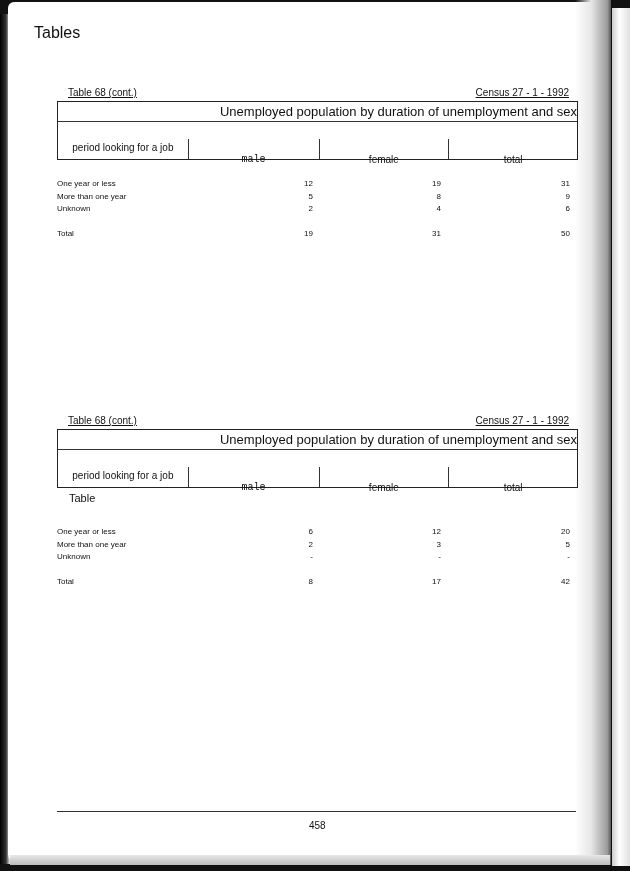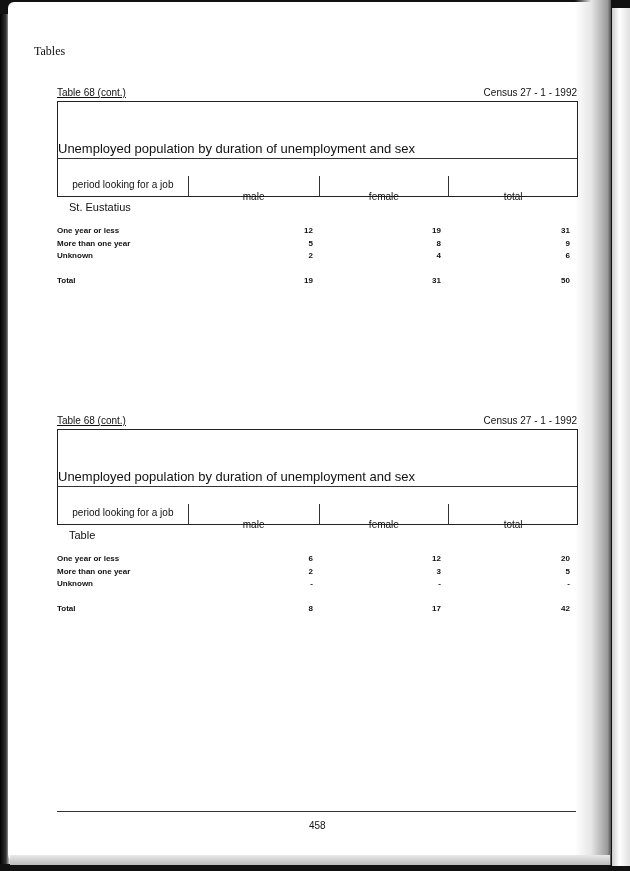--- a/index.html
+++ b/index.html
@@ -25,37 +25,36 @@
     }
     .left-edge {
       position: absolute; left: 0; top: 14px; width: 10px; height: 850px;
       background: linear-gradient(to right, #000, #333 60%, #eee);
     }
     .bottom-shade {
       position: absolute; left: 10px; top: 855px; width: 600px; height: 10px;
       background: linear-gradient(to bottom, #e8e8e8, #bbb);
     }
     .abs { position: absolute; }
-    .section-header { left: 34px; top: 44px; font-size: 12px; font-family: Liberation Serif, serif; }
+    .section-header { left: 34px; top: 24px; font-size: 16px; }
     .table-block { position: absolute; left: 57px; width: 520px; }
     .caption-row { position: relative; height: 14px; font-size: 10px; }
-    .caption-left { position: absolute; left: 0; top: 0; text-decoration: underline; }
-    .caption-right { position: absolute; right: 0; top: 0; }
+    .caption-left { position: absolute; left: 11px; top: 0; text-decoration: underline; }
+    .caption-right { position: absolute; right: 8px; top: 0; text-decoration: underline; }
     .head-box { border: 1px solid #222; width: 519px; }
     .head-title {
-      height: 19px; line-height: 19px; text-align: left; font-size: 13px;
+      height: 19px; line-height: 19px; text-align: right; font-size: 13px;
       border-bottom: 1px solid #333;
-      margin-top: 37px;
     }
     .head-cols { display: flex; height: 37px; }
     .head-col { border-left: 1px solid #333; font-size: 10px; text-align: center; line-height: 41px; margin-top: 17px; }
     .head-col:first-child { border-left: none; line-height: 14px; padding-top: 2px; }
-    .c0 { width: 130px; } .c1 { width: 130px; } .c2 { width: 129px; } .c3 { width: 128px; }
+    .c0 { width: 130px; } .c1 { width: 130px; font-family: Liberation Mono, monospace; } .c2 { width: 129px; } .c3 { width: 128px; }
     .region { font-size: 11px; margin: 4px 0 0 12px; height: 16px; }
-    .rows { margin-top: 9px; font-size: 8px; font-weight: bold; }
+    .rows { margin-top: 19px; font-size: 8px; font-weight: normal; }
     .row { position: relative; height: 12.5px; }
     .row.total { margin-top: 12px; }
     .row .lbl { position: absolute; left: 0; }
     .row .v1 { position: absolute; right: 264px; }
     .row .v2 { position: absolute; right: 136px; }
     .row .v3 { position: absolute; right: 7px; }
     .footer-rule { position: absolute; left: 57px; top: 811px; width: 519px; height: 1px; background: #333; }
     .page-number { position: absolute; left: 309px; top: 820px; font-size: 10px; }
   </style>
 </head>
@@ -76,21 +75,20 @@
   </div>
   <div class="head-box">
     <div class="head-title">Unemployed population by duration of unemployment and sex</div>
     <div class="head-cols">
       <div class="head-col c0">period looking for a job</div>
       <div class="head-col c1">male</div>
       <div class="head-col c2">female</div>
       <div class="head-col c3">total</div>
     </div>
   </div>
-  <div class="region">St. Eustatius</div>
   <div class="rows">
     <div class="row">
       <span class="lbl">One year or less</span>
       <span class="v1">12</span>
       <span class="v2">19</span>
       <span class="v3">31</span>
     </div>
     <div class="row">
       <span class="lbl">More than one year</span>
       <span class="v1">5</span>

